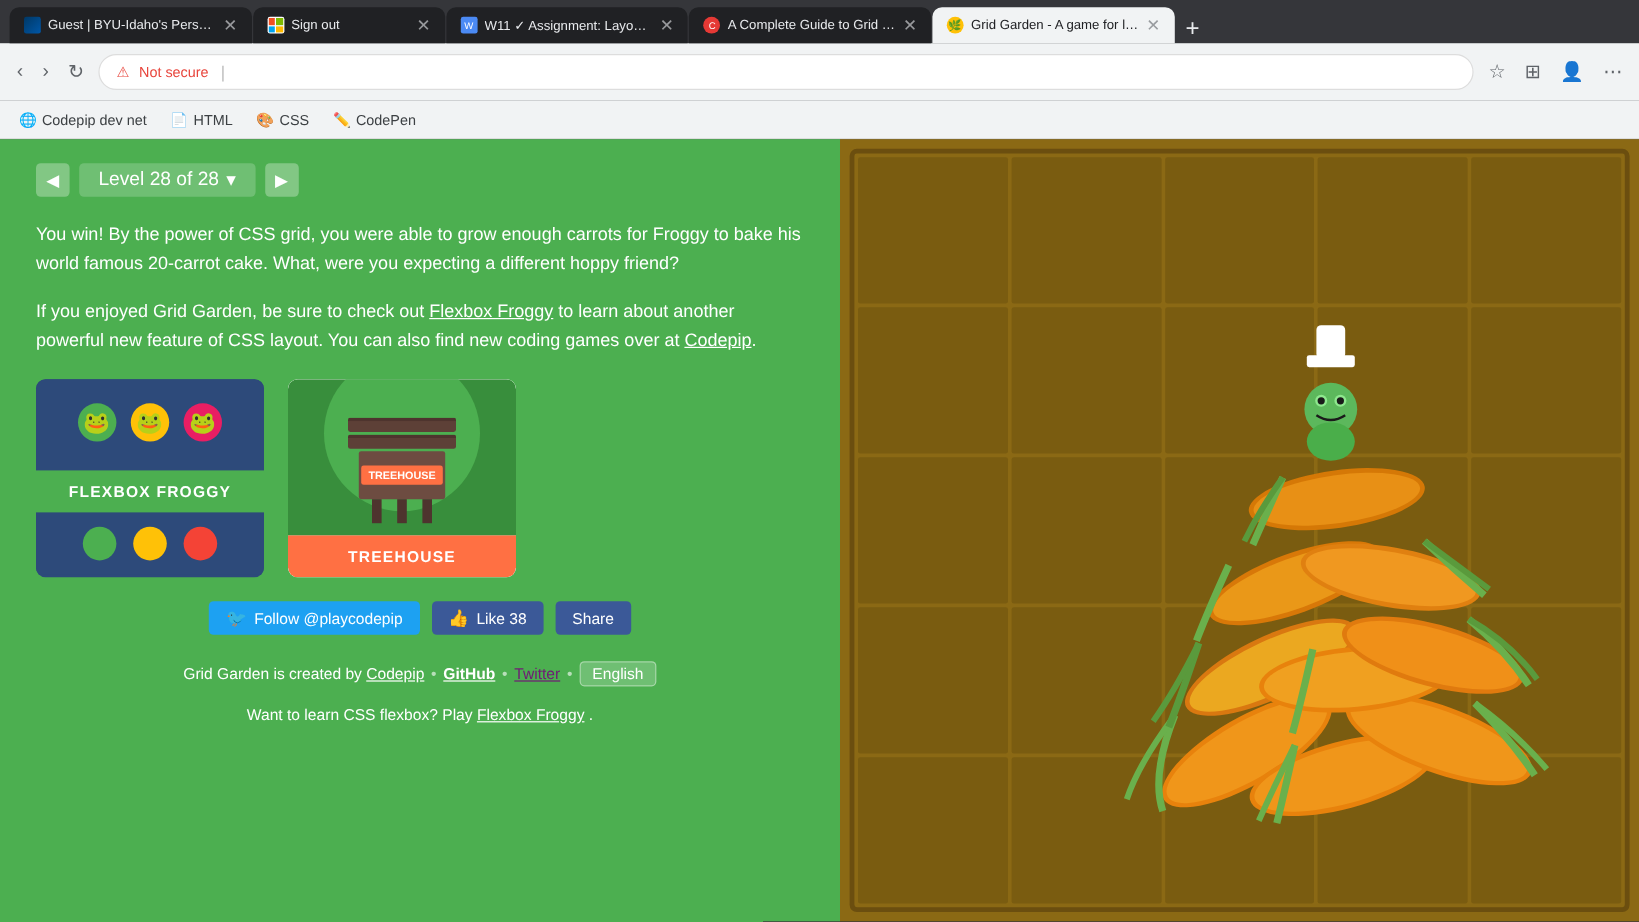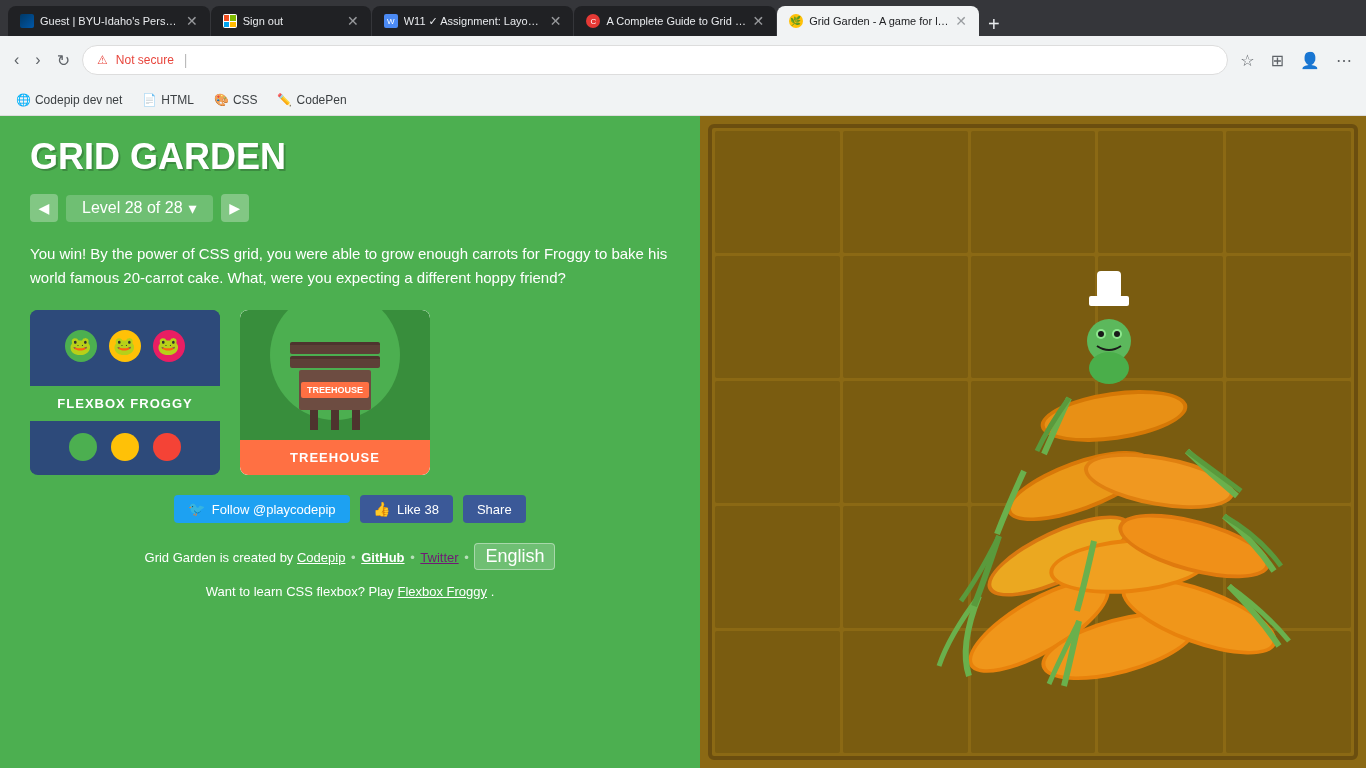--- a/index.html
+++ b/index.html
@@ -60,21 +60,21 @@
     .treehouse-btn { background: #ff7043; color: white; border: none; padding: 10px; width: 100%; font-weight: bold; font-size: 13px; letter-spacing: 1px; cursor: pointer; border-radius: 0 0 8px 8px; }
 
     
     .social-row { display: flex; gap: 10px; margin: 16px 0; justify-content: center; }
     .twitter-btn { background: #1da1f2; color: white; border: none; padding: 6px 14px; border-radius: 4px; font-size: 13px; cursor: pointer; display: flex; align-items: center; gap: 6px; }
     .facebook-btn { background: #3b5998; color: white; border: none; padding: 6px 14px; border-radius: 4px; font-size: 13px; cursor: pointer; display: flex; align-items: center; gap: 6px; }
 
     
     .footer { text-align: center; margin-top: 20px; color: white; font-size: 13px; line-height: 2; }
     .footer a { color: white; }
-    .lang-btn { background: rgba(255,255,255,0.2); color: white; border: 1px solid rgba(255,255,255,0.4); padding: 2px 10px; border-radius: 4px; font-size: 18px; cursor: pointer; }
+    .lang-btn { background: rgba(255,255,255,0.2); color: white; border: 1px solid rgba(255,255,255,0.4); padding: 2px 10px; border-radius: 4px; font-size: 13px; cursor: pointer; }
     .footer-bottom { margin-top: 8px; }
     .footer-bottom a { color: white; }
 
     
     .right-panel { flex: 1; background: #8B6914; position: relative; overflow: hidden; }
 
     
     .favicon-byu { background: linear-gradient(135deg, #003865, #0057a8); }
 
     .separator { color: rgba(255,255,255,0.6); margin: 0 2px; }
@@ -155,33 +155,35 @@
       <span>✏️</span>
       <span>CodePen</span>
     </div>
   </div>
 </div>
 
 <div class="main-content">
 
   <div class="left-panel">
 
-    <h1 class="game-title">GRID GARDEN</h1>
 
     <div class="level-nav">
       <button class="level-btn">◀</button>
       <div class="level-display">
         <span>Level 28 of 28</span>
         <span>▾</span>
       </div>
       <button class="level-btn">▶</button>
     </div>
 
     <p class="description">You win! By the power of CSS grid, you were able to grow enough carrots for Froggy to bake his world famous 20-carrot cake. What, were you expecting a different hoppy friend?</p>
 
+    <p class="description">
+      If you enjoyed Grid Garden, be sure to check out <a href="#" style="color:white;">Flexbox Froggy</a> to learn about another powerful new feature of CSS layout. You can also find new coding games over at <a href="#" style="color:white;">Codepip</a>.
+    </p>
 
 
     <div class="promo-cards">
 
       <div class="promo-card froggy-card">
         <div class="froggy-card-top">
           <div class="froggy-frogs">
             <div class="frog frog-green">🐸</div>
             <div class="frog frog-yellow">🐸</div>
             <div class="frog frog-pink" style="background:#e91e63;">🐸</div>

